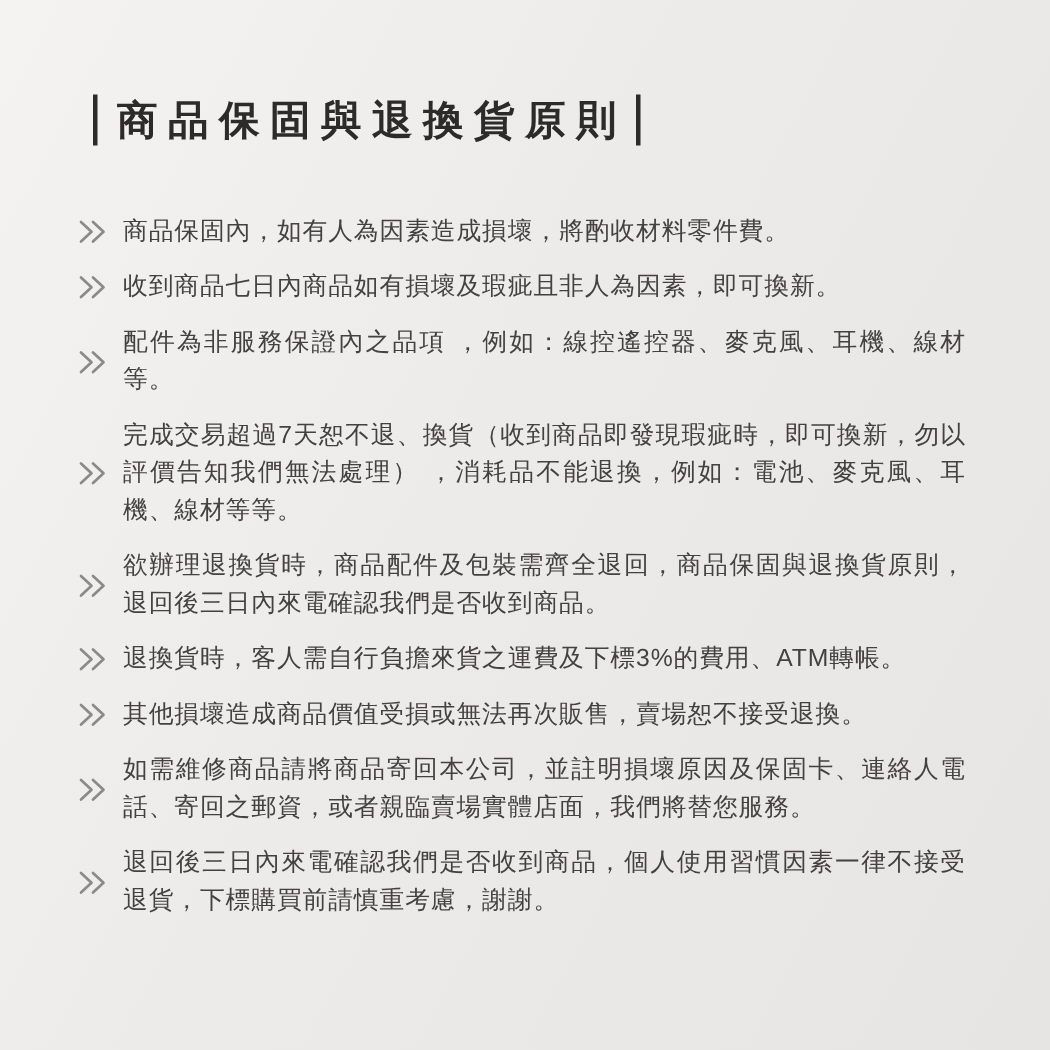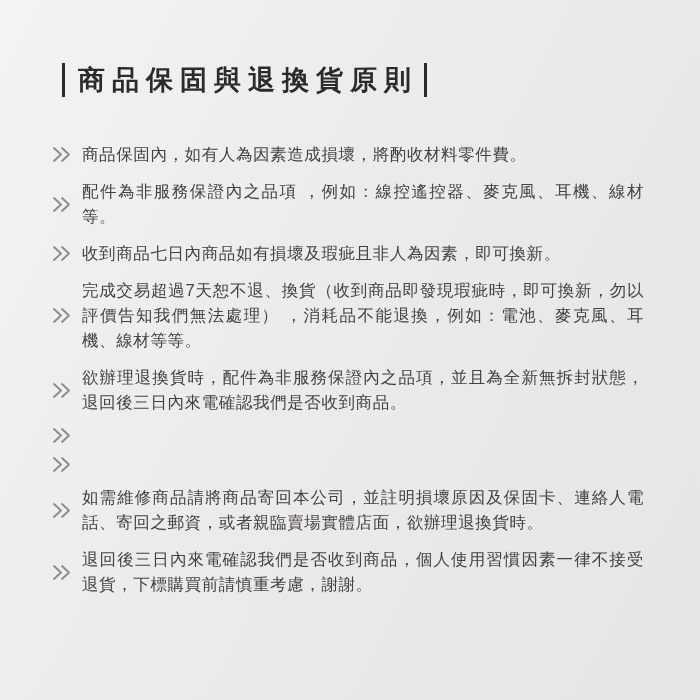--- a/index.html
+++ b/index.html
@@ -95,80 +95,82 @@
       <p class="policy-text">商品保固內，如有人為因素造成損壞，將酌收材料零件費。</p>
     </div>
 
     <div class="policy-item">
       <span class="bullet">
         <svg width="20" height="17" viewBox="0 0 20 17" aria-hidden="true">
           <path d="M2 2 L9 8.5 L2 15" fill="none" stroke="#8b8a88" stroke-width="1.8" stroke-linecap="round" stroke-linejoin="round"></path>
           <path d="M10 2 L17 8.5 L10 15" fill="none" stroke="#8b8a88" stroke-width="1.8" stroke-linecap="round" stroke-linejoin="round"></path>
         </svg>
       </span>
-      <p class="policy-text">配件為非服務保證內之品項 ，例如：線控遙控器、麥克風、耳機、線材等。</p>
+      <p class="policy-text">收到商品七日內商品如有損壞及瑕疵且非人為因素，即可換新。</p>
     </div>
 
     <div class="policy-item">
       <span class="bullet">
         <svg width="20" height="17" viewBox="0 0 20 17" aria-hidden="true">
           <path d="M2 2 L9 8.5 L2 15" fill="none" stroke="#8b8a88" stroke-width="1.8" stroke-linecap="round" stroke-linejoin="round"></path>
           <path d="M10 2 L17 8.5 L10 15" fill="none" stroke="#8b8a88" stroke-width="1.8" stroke-linecap="round" stroke-linejoin="round"></path>
         </svg>
       </span>
-      <p class="policy-text">收到商品七日內商品如有損壞及瑕疵且非人為因素，即可換新。</p>
+      <p class="policy-text">配件為非服務保證內之品項 ，例如：線控遙控器、麥克風、耳機、線材等。</p>
     </div>
 
     <div class="policy-item">
       <span class="bullet">
         <svg width="20" height="17" viewBox="0 0 20 17" aria-hidden="true">
           <path d="M2 2 L9 8.5 L2 15" fill="none" stroke="#8b8a88" stroke-width="1.8" stroke-linecap="round" stroke-linejoin="round"></path>
           <path d="M10 2 L17 8.5 L10 15" fill="none" stroke="#8b8a88" stroke-width="1.8" stroke-linecap="round" stroke-linejoin="round"></path>
         </svg>
       </span>
       <p class="policy-text">完成交易超過7天恕不退、換貨（收到商品即發現瑕疵時，即可換新，勿以評價告知我們無法處理） ，消耗品不能退換，例如：電池、麥克風、耳機、線材等等。</p>
     </div>
 
     <div class="policy-item">
       <span class="bullet">
         <svg width="20" height="17" viewBox="0 0 20 17" aria-hidden="true">
           <path d="M2 2 L9 8.5 L2 15" fill="none" stroke="#8b8a88" stroke-width="1.8" stroke-linecap="round" stroke-linejoin="round"></path>
           <path d="M10 2 L17 8.5 L10 15" fill="none" stroke="#8b8a88" stroke-width="1.8" stroke-linecap="round" stroke-linejoin="round"></path>
         </svg>
       </span>
-      <p class="policy-text">欲辦理退換貨時，配件為非服務保證內之品項，並且為全新無拆封狀態，退回後三日內來電確認我們是否收到商品。</p>
+      <p class="policy-text">欲辦理退換貨時，商品配件及包裝需齊全退回，商品保固與退換貨原則，退回後三日內來電確認我們是否收到商品。</p>
     </div>
 
     <div class="policy-item">
       <span class="bullet">
         <svg width="20" height="17" viewBox="0 0 20 17" aria-hidden="true">
           <path d="M2 2 L9 8.5 L2 15" fill="none" stroke="#8b8a88" stroke-width="1.8" stroke-linecap="round" stroke-linejoin="round"></path>
           <path d="M10 2 L17 8.5 L10 15" fill="none" stroke="#8b8a88" stroke-width="1.8" stroke-linecap="round" stroke-linejoin="round"></path>
         </svg>
       </span>
+      <p class="policy-text">退換貨時，客人需自行負擔來貨之運費及下標3%的費用、ATM轉帳。</p>
     </div>
 
     <div class="policy-item">
       <span class="bullet">
         <svg width="20" height="17" viewBox="0 0 20 17" aria-hidden="true">
           <path d="M2 2 L9 8.5 L2 15" fill="none" stroke="#8b8a88" stroke-width="1.8" stroke-linecap="round" stroke-linejoin="round"></path>
           <path d="M10 2 L17 8.5 L10 15" fill="none" stroke="#8b8a88" stroke-width="1.8" stroke-linecap="round" stroke-linejoin="round"></path>
         </svg>
       </span>
+      <p class="policy-text">其他損壞造成商品價值受損或無法再次販售，賣場恕不接受退換。</p>
     </div>
 
 
     <div class="policy-item">
       <span class="bullet">
         <svg width="20" height="17" viewBox="0 0 20 17" aria-hidden="true">
           <path d="M2 2 L9 8.5 L2 15" fill="none" stroke="#8b8a88" stroke-width="1.8" stroke-linecap="round" stroke-linejoin="round"></path>
           <path d="M10 2 L17 8.5 L10 15" fill="none" stroke="#8b8a88" stroke-width="1.8" stroke-linecap="round" stroke-linejoin="round"></path>
         </svg>
       </span>
-      <p class="policy-text">如需維修商品請將商品寄回本公司，並註明損壞原因及保固卡、連絡人電話、寄回之郵資，或者親臨賣場實體店面，欲辦理退換貨時。</p>
+      <p class="policy-text">如需維修商品請將商品寄回本公司，並註明損壞原因及保固卡、連絡人電話、寄回之郵資，或者親臨賣場實體店面，我們將替您服務。</p>
     </div>
 
     <div class="policy-item">
       <span class="bullet">
         <svg width="20" height="17" viewBox="0 0 20 17" aria-hidden="true">
           <path d="M2 2 L9 8.5 L2 15" fill="none" stroke="#8b8a88" stroke-width="1.8" stroke-linecap="round" stroke-linejoin="round"></path>
           <path d="M10 2 L17 8.5 L10 15" fill="none" stroke="#8b8a88" stroke-width="1.8" stroke-linecap="round" stroke-linejoin="round"></path>
         </svg>
       </span>
       <p class="policy-text">退回後三日內來電確認我們是否收到商品，個人使用習慣因素一律不接受退貨，下標購買前請慎重考慮，謝謝。</p>

